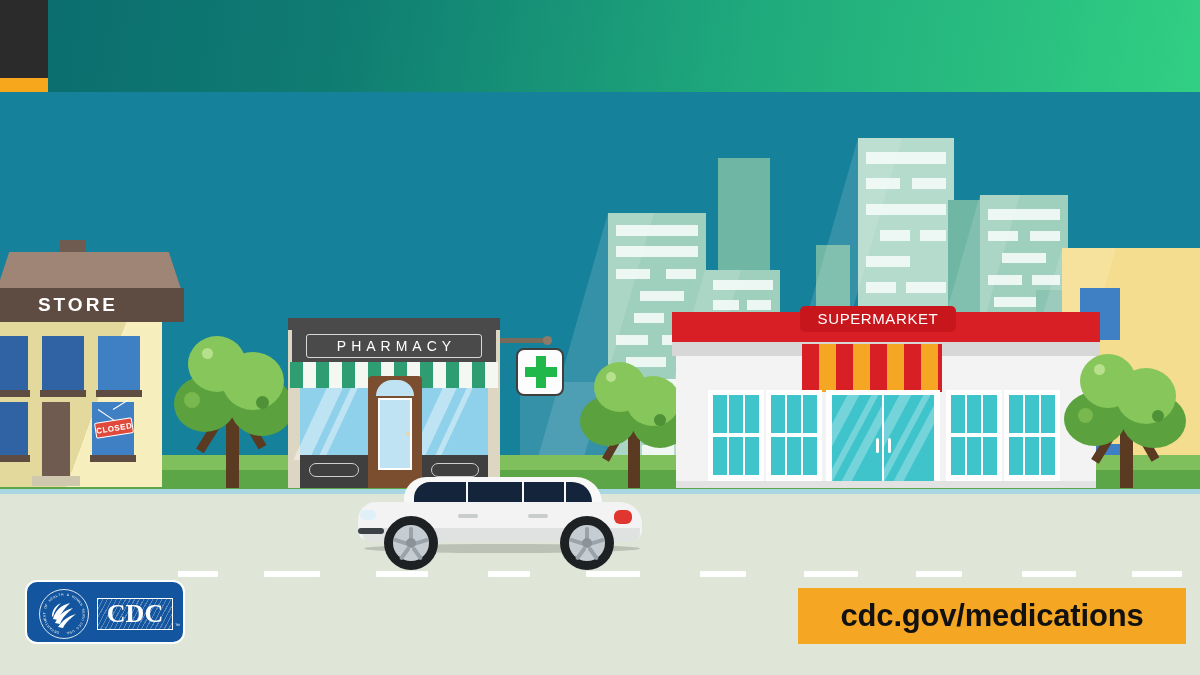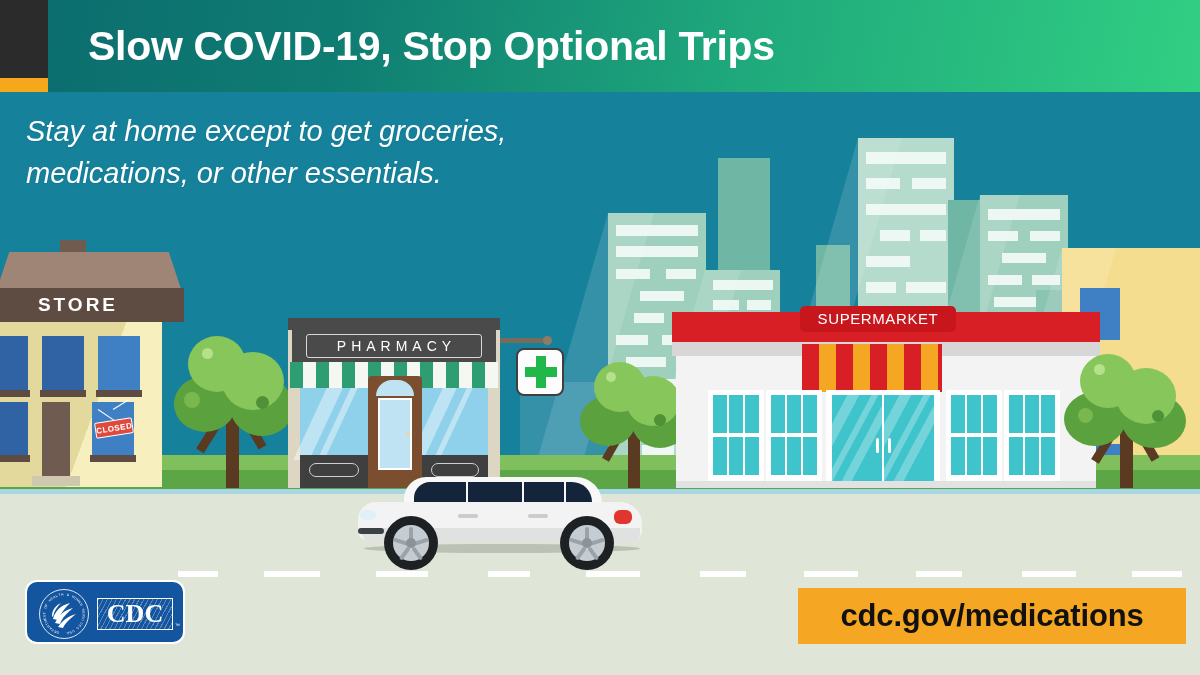--- a/index.html
+++ b/index.html
@@ -497,26 +497,21 @@
       <div class="spoke" style="transform:rotate(144deg);"></div>
       <div class="spoke" style="transform:rotate(216deg);"></div>
       <div class="spoke" style="transform:rotate(288deg);"></div>
       <div class="hub"></div>
     </div>
   </div>
 
   <div class="header-band"></div>
   <div class="header-dark"></div>
   <div class="header-orange"></div>
-  <div class="header-title">Slow COVID-19, Stop Optional Trips</div>
-
-  <div class="subtitle">
-    <div>Stay at home except to get groceries,</div>
-    <div>medications, or other essentials.</div>
-  </div>
+
 
   <div class="cdc-logo">
     <div class="hhs-seal">
       <div class="hhs-ring"></div>
       <div class="hhs-micro">
           <span style="transform: translate(-5.56461px, 20.7674px) rotate(195deg);">D</span>
           <span style="transform: translate(-8.48699px, 19.754px) rotate(203.25deg);">E</span>
           <span style="transform: translate(-11.2337px, 18.3318px) rotate(211.5deg);">P</span>
           <span style="transform: translate(-13.7479px, 16.5301px) rotate(219.75deg);">A</span>
           <span style="transform: translate(-15.9776px, 14.3863px) rotate(228deg);">R</span>

